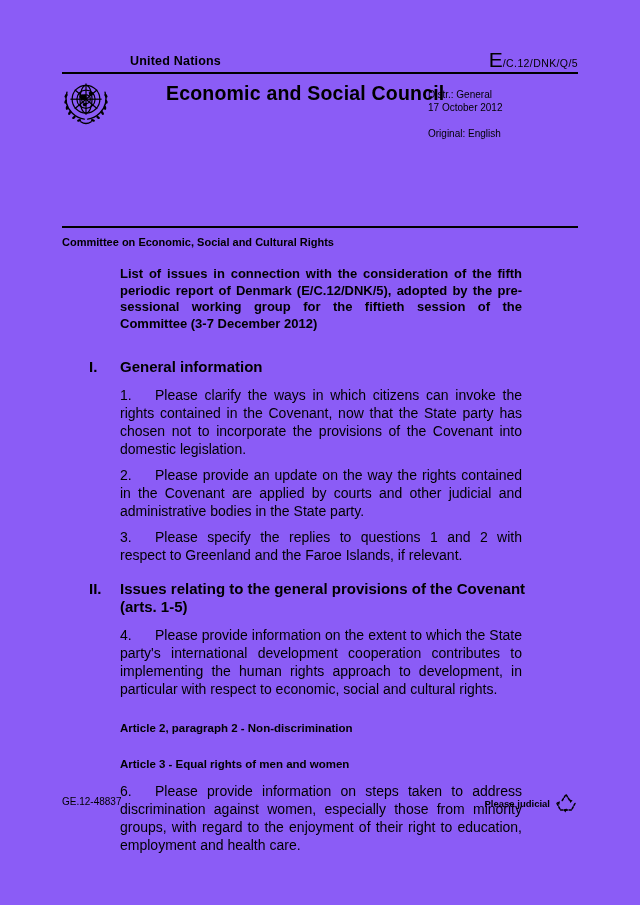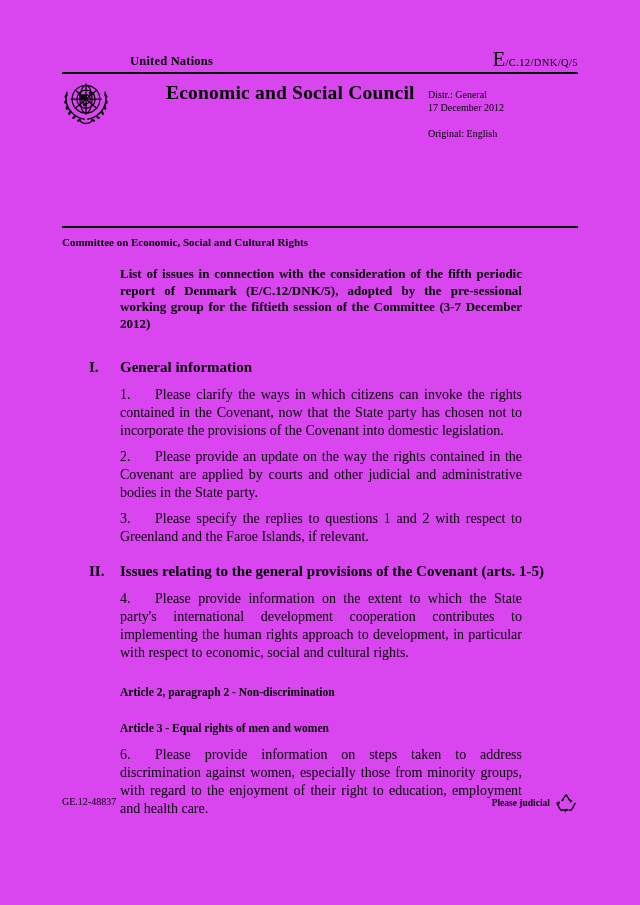--- a/index.html
+++ b/index.html
@@ -1,22 +1,22 @@
 <!DOCTYPE html>
 <html><head>
 <meta charset="utf-8">
 <style>
   * { margin:0; padding:0; box-sizing:border-box; }
   html,body { background:#ffffff; }
   .page {
     position:relative;
     width:640px; height:905px;
-    background:#d946ef;
+    background:#8b5cf6;
     color:#000;
-    font-family:Liberation Serif, serif;
+    font-family:Liberation Sans, sans-serif;
     overflow:hidden;
     outline:1px solid #ededed;
   }
   
   .un-label { position:absolute; left:130px; top:54px; font-size:12.5px; font-weight:bold; letter-spacing:.2px; }
   .doc-symbol { position:absolute; right:62px; top:49px; display:flex; align-items:baseline; }
   .sym-large { font-size:21px; line-height:21px; }
   .sym-small { font-size:10.5px; letter-spacing:.4px; }
   .rule-top { position:absolute; left:62px; top:72px; width:516px; height:2px; background:#000; }
   .emblem { position:absolute; left:60px; top:77px; width:52px; height:60px; }
@@ -88,21 +88,21 @@
       <ellipse cx="49" cy="40" rx="2.4" ry="1.4" transform="rotate(60 49 40)"></ellipse>
       <ellipse cx="44" cy="45" rx="2.4" ry="1.4" transform="rotate(35 44 45)"></ellipse>
       <ellipse cx="38" cy="48.5" rx="2.4" ry="1.4" transform="rotate(15 38 48.5)"></ellipse>
     </g>
   </svg>
 
   <div class="council-title">Economic and Social Council</div>
 
   <div class="meta">
     <div>Distr.: General</div>
-    <div>17 December 2012</div>
+    <div>17 October 2012</div>
     <div class="gap"></div>
     <div>Original: English</div>
   </div>
 
   <div class="rule-mid"></div>
 
   <div class="committee">Committee on Economic, Social and Cultural Rights</div>
 
   <div class="body-area">
     <div class="doc-title">List of issues in connection with the consideration of the fifth periodic report of Denmark (E/C.12/DNK/5), adopted by the pre-sessional working group for the fiftieth session of the Committee (3-7 December 2012)</div>

